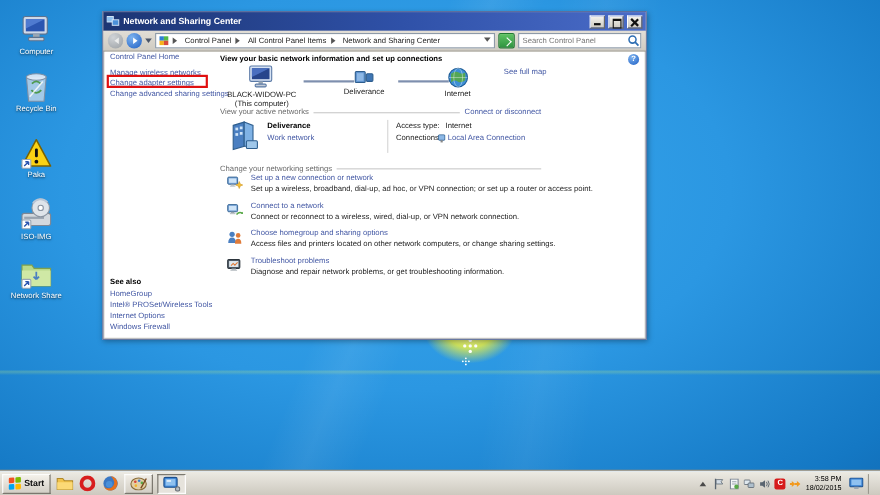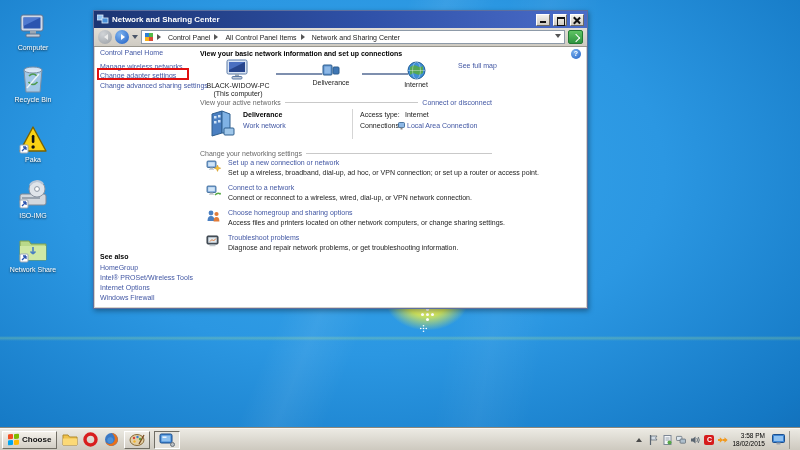--- a/index.html
+++ b/index.html
@@ -244,20 +244,27 @@
         </span>
       <span class="csep"></span>
       <span class="crumb">Control Panel</span>
       <span class="csep"></span>
       <span class="crumb">All Control Panel Items</span>
       <span class="csep"></span>
       <span class="crumb">Network and Sharing Center</span>
       <span class="cdrop"></span>
     </div>
     <span class="gobtn"></span>
+    <div class="searchbox">
+      <input placeholder="Search Control Panel" style="">
+      <svg class="lens" viewBox="0 0 12 12">
+        <circle cx="5" cy="5" r="3.2" fill="none" stroke="#2f6fb4" stroke-width="1.4"></circle>
+        <line x1="7.4" y1="7.4" x2="10.4" y2="10.4" stroke="#2f6fb4" stroke-width="1.6"></line>
+      </svg>
+    </div>
   </div>
 
   <div class="content">
     <span class="helpbtn">?</span>
 
     <div class="sidebar">
       <span class="sb-item lnk" style="top:2px;">Control Panel Home</span>
       <span class="sb-item lnk" style="top:16px;">Manage wireless networks</span>
       <span class="sb-item lnk u" style="top:25px;">Change adapter settings</span>
       <span class="sb-item lnk" style="top:35px;">Change advanced sharing settings</span>
@@ -393,21 +400,21 @@
 </div>
 
 <div class="taskbar">
   <div class="startbtn">
     <span class="flag">
         <i></i>
         <i></i>
         <i></i>
         <i></i>
       </span>
-    <span class="st">Choose</span>
+    <span class="st">Start</span>
   </div>
 
   <span class="ql">
     <svg width="16" height="13" viewBox="0 0 16 13">
       <path d="M1 2 L6 2 L7.5 4 L15 4 L15 12 L1 12 Z" fill="#f0c24b" stroke="#b18a2a"></path>
       <path d="M1 5.5 L15 5.5 L15 12 L1 12 Z" fill="#fbd976"></path>
     </svg>
   </span>
   <span class="ql">
     <svg width="15" height="15" viewBox="0 0 15 15">

